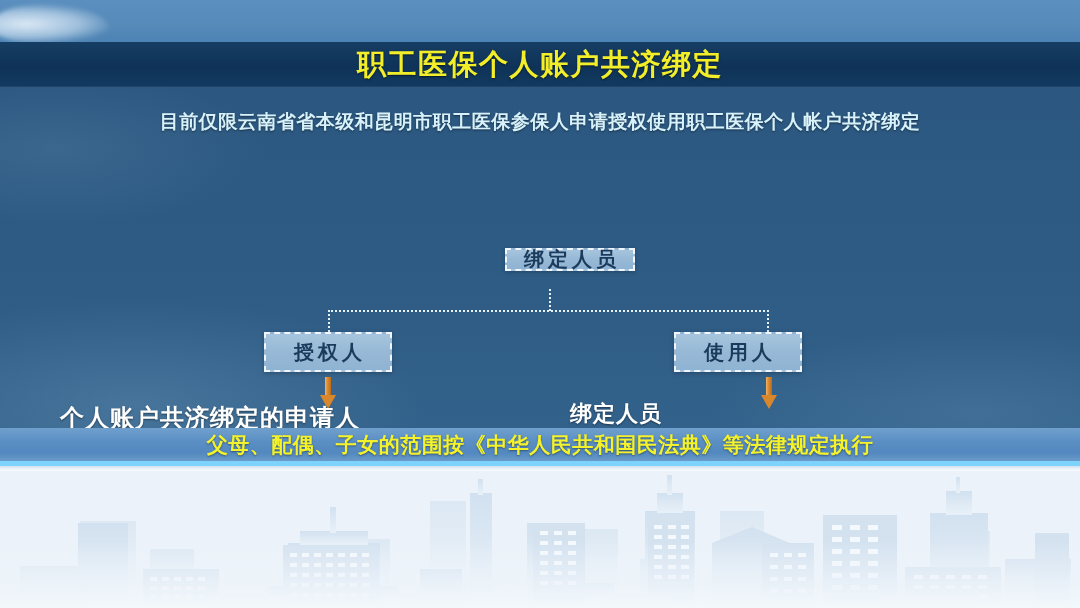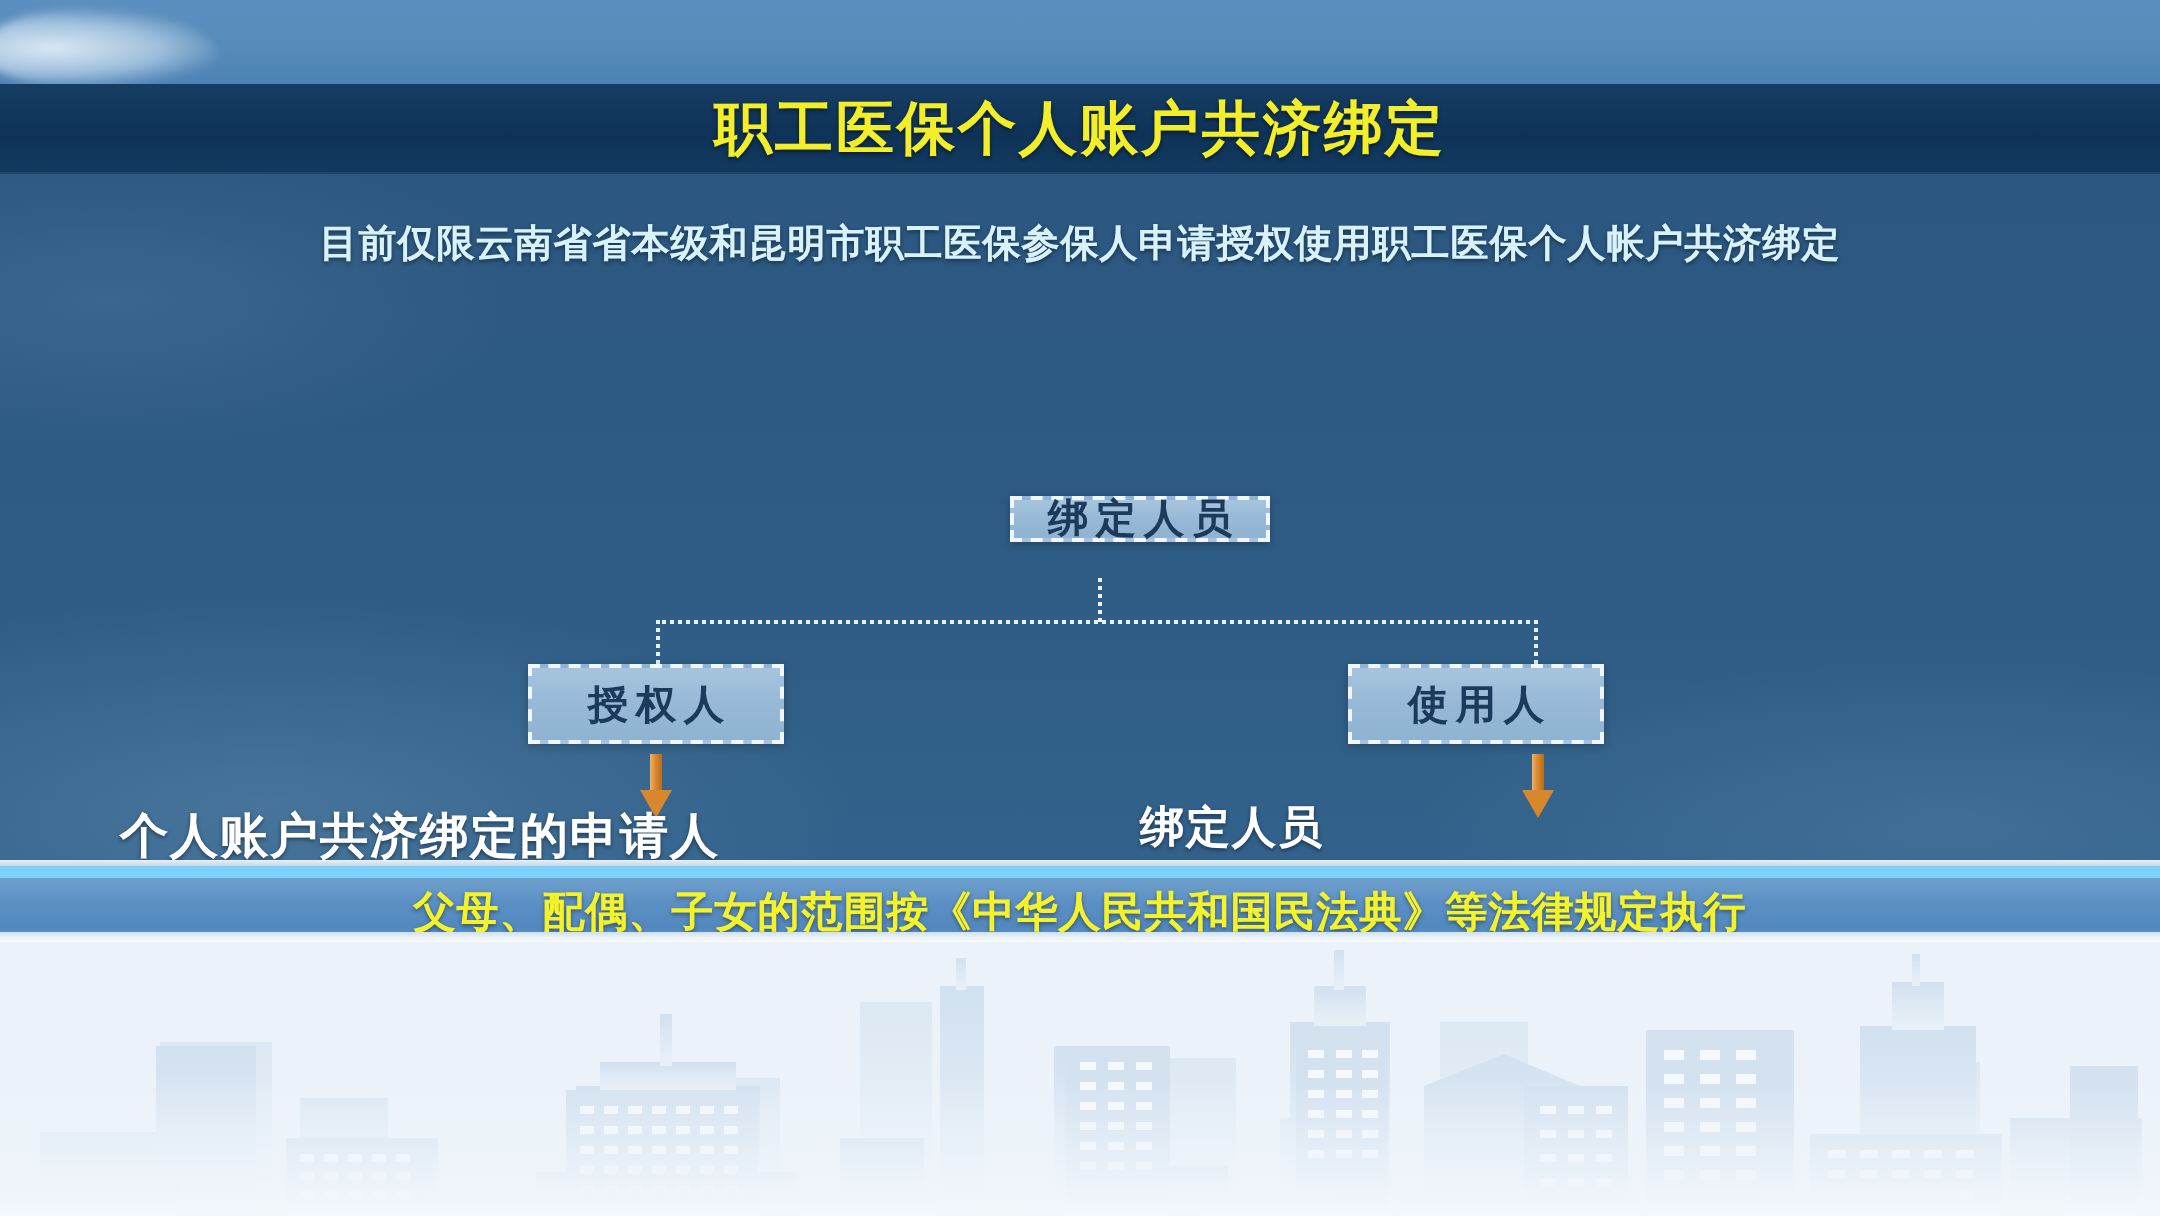--- a/index.html
+++ b/index.html
@@ -185,21 +185,21 @@
 
   
   .banner-top-edge {
     position: absolute;
     left: 0; top: 430px;
     width: 1080px; height: 3px;
     background: linear-gradient(180deg, #e9f0f7 0%, #c4d7e9 100%);
   }
   .banner {
     position: absolute;
-    left: 0; top: 439px;
+    left: 0; top: 428px;
     width: 1080px; height: 33px;
     background: linear-gradient(180deg, #6fa0cd 0%, #5b8fc4 40%, #5288bf 75%, #6a9bc9 100%);
     display: flex;
     align-items: center;
     justify-content: center;
   }
   .banner-text {
     color: #f4f32b;
     font-size: 21px;
     font-weight: bold;

